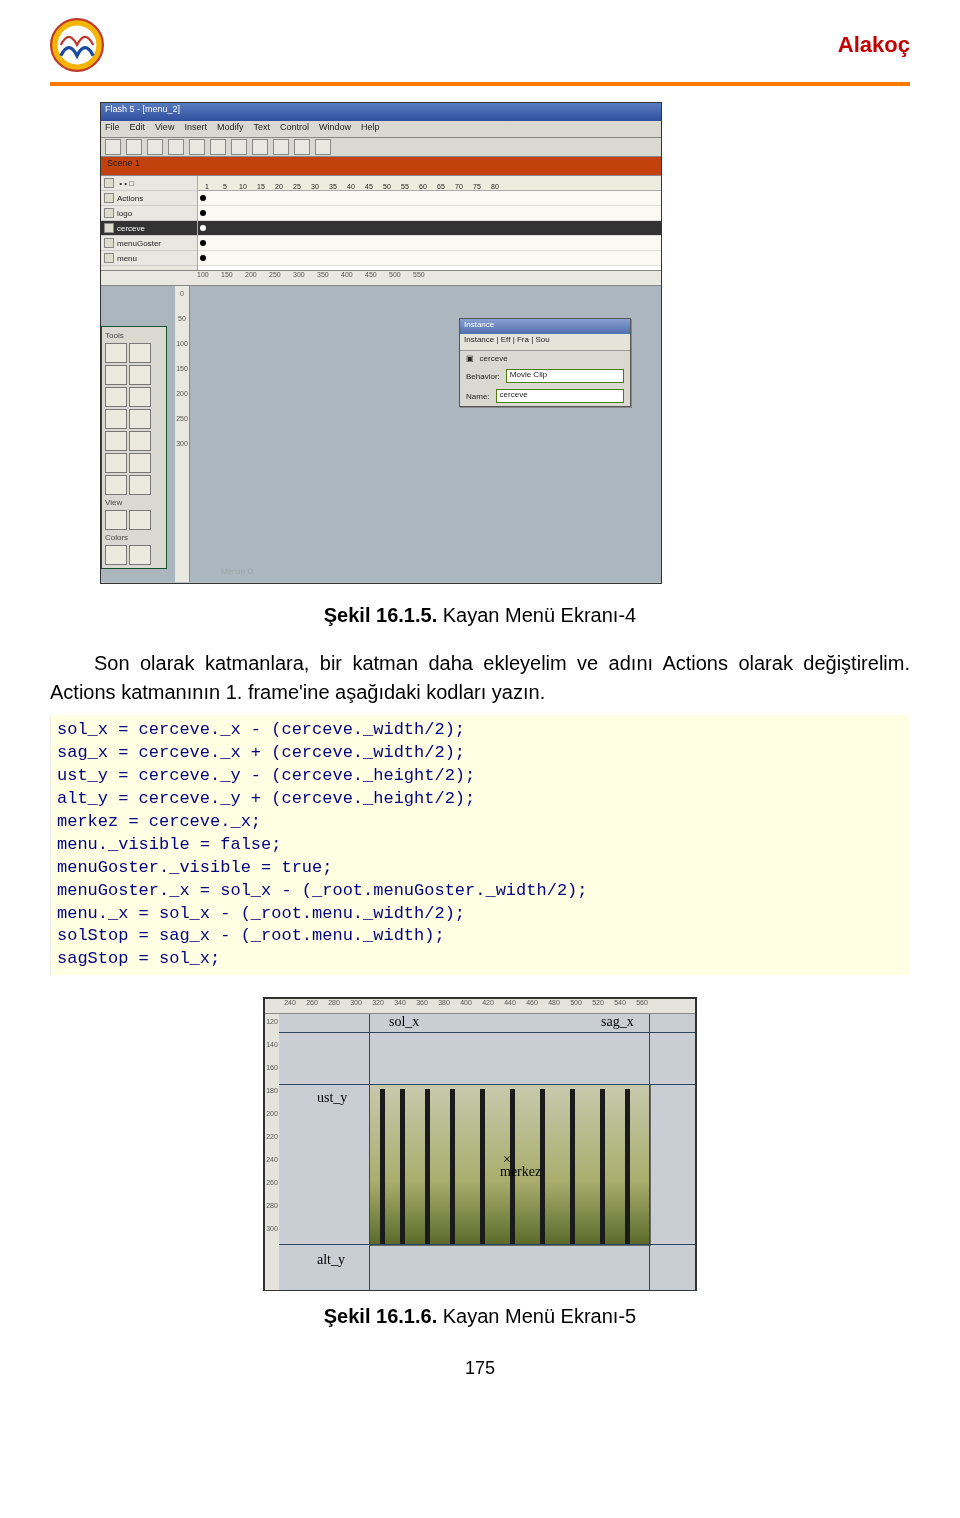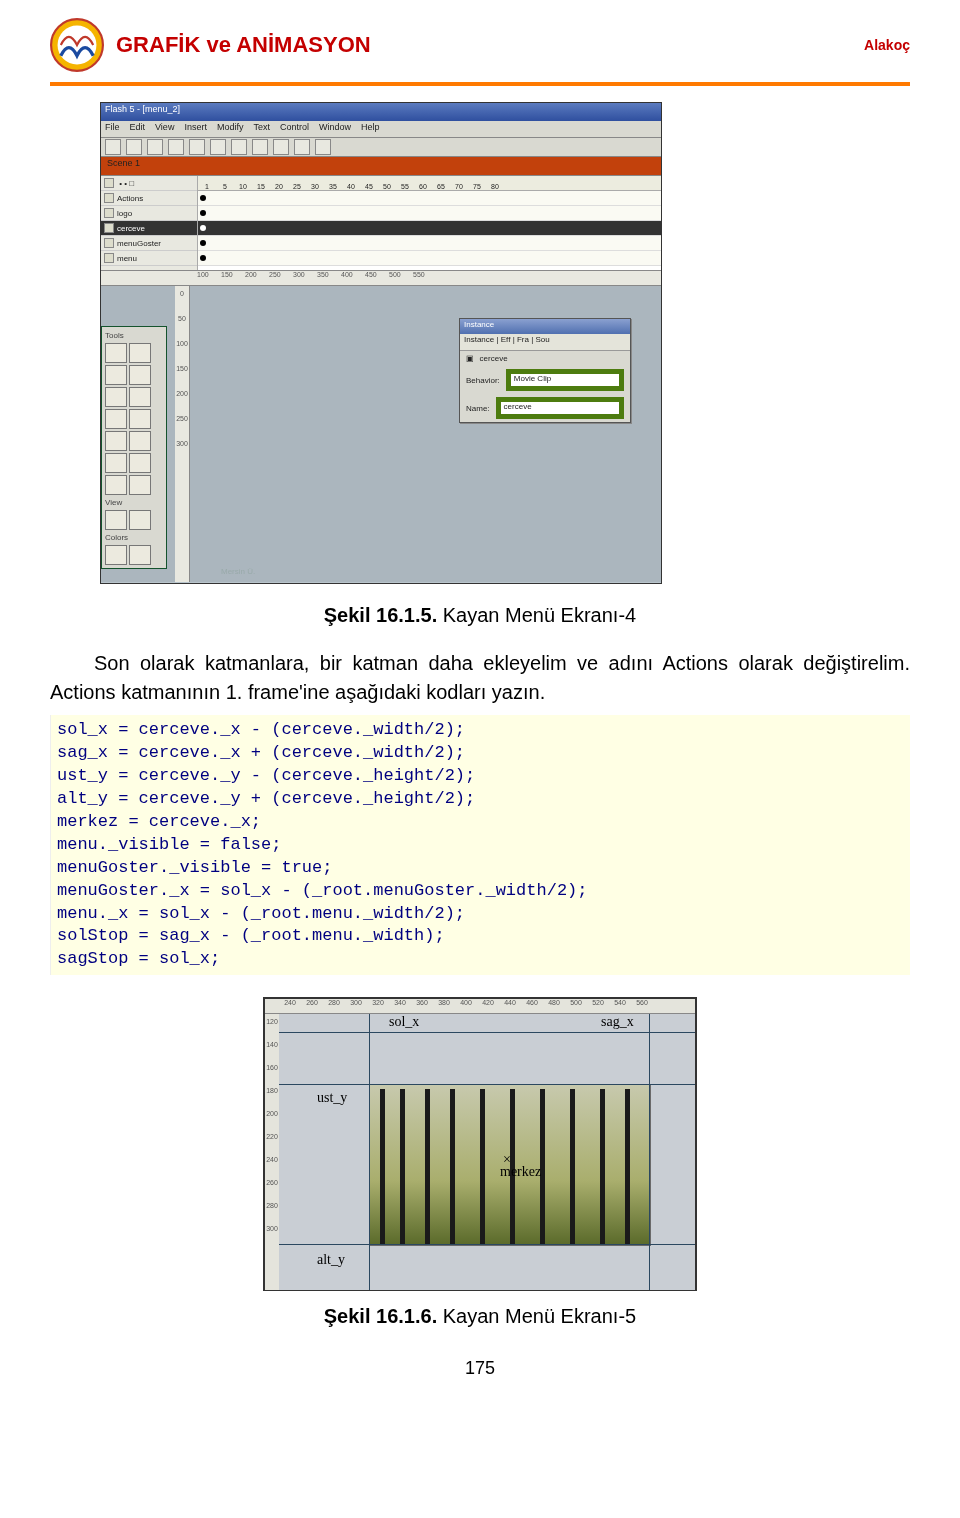--- a/index.html
+++ b/index.html
@@ -28,21 +28,21 @@
   }
   .logo-svg { width: 54px; height: 54px; }
   .header-title {
     color: #c40000;
     font-weight: bold;
     font-size: 22px;
   }
   .header-right {
     color: #c40000;
     font-weight: bold;
-    font-size: 14px;
+    font-size: 22px;
   }
   .orange-rule {
     height: 4px;
     background: #ff7a00;
     margin: 2px 0 16px 0;
   }
 
   
   .flash-shot {
     position: relative;
@@ -197,21 +197,21 @@
     background: #e4e4da;
     border-bottom: 1px solid #999;
     font-size: 8px;
     display:flex; gap:4px; padding:1px 4px;
   }
   .ip-row {
     display: flex; align-items: center; gap: 6px;
     padding: 3px 6px;
     font-size: 8px;
   }
-  .ip-field { flex:1; height: 12px; background:#fff; border:5px solid #4d7c0f; padding:0 3px;}
+  .ip-field { flex:1; height: 12px; background:#fff; border:1px solid #4d7c0f; padding:0 3px;}
   .mgp-area {
     position: absolute;
     left: 120px;
     top: 188px;
     width: 340px;
     height: 72px;
     background: #e7e9e4;
     display: flex;
     align-items: center;
     gap: 10px;
@@ -318,21 +318,20 @@
 <div class="page">
 
   <div class="header-row">
     <div class="header-left">
       <svg class="logo-svg" viewBox="0 0 100 100">
         <circle cx="50" cy="50" r="48" fill="#f5b400" stroke="#c0392b" stroke-width="4"></circle>
         <circle cx="50" cy="50" r="36" fill="#fff"></circle>
         <path d="M20 70 Q35 40 50 70 Q65 40 80 70" stroke="#1a4aa0" stroke-width="6" fill="none"></path>
         <path d="M20 50 Q35 20 50 50 Q65 20 80 50" stroke="#c0392b" stroke-width="4" fill="none"></path>
       </svg>
-      <div class="header-title">GRAFİK ve ANİMASYON</div>
     </div>
     <div class="header-right">Alakoç</div>
   </div>
   <div class="orange-rule"></div>
 
   <div class="flash-shot">
     <div class="flash-titlebar">Flash 5 - [menu_2]</div>
     <div class="flash-menubar">
       <span>File</span>
       <span>Edit</span>

